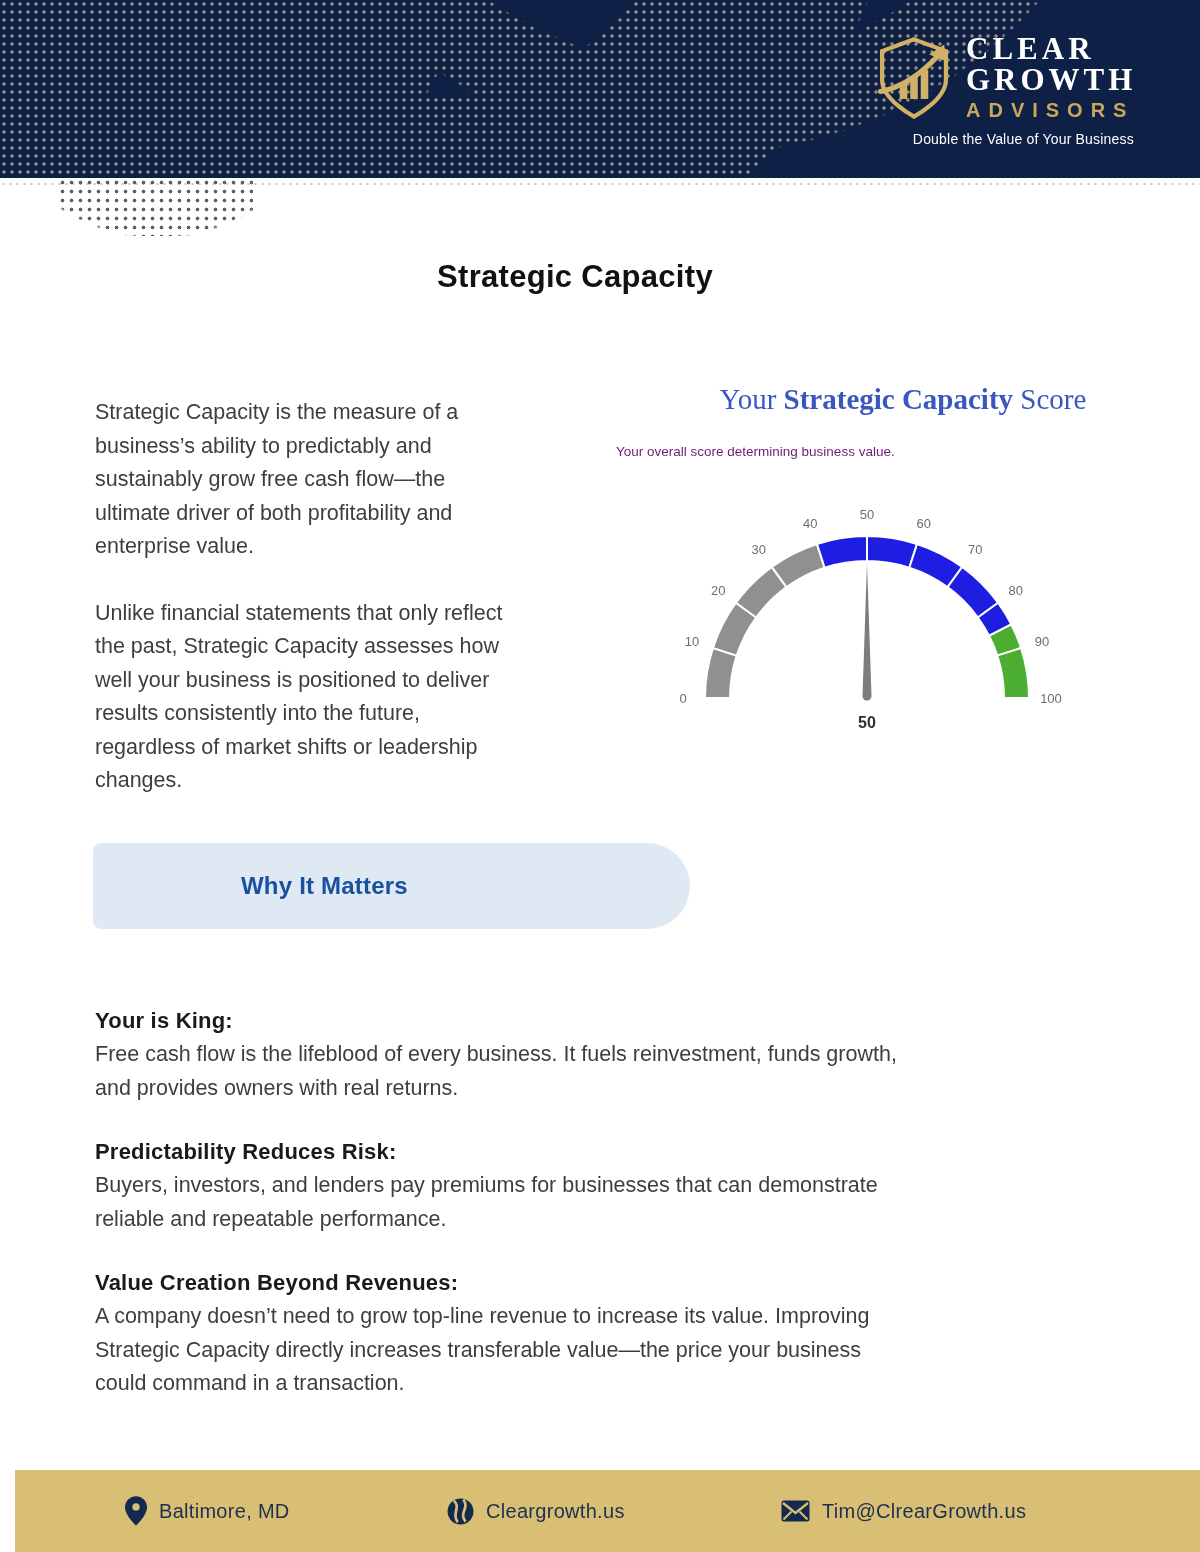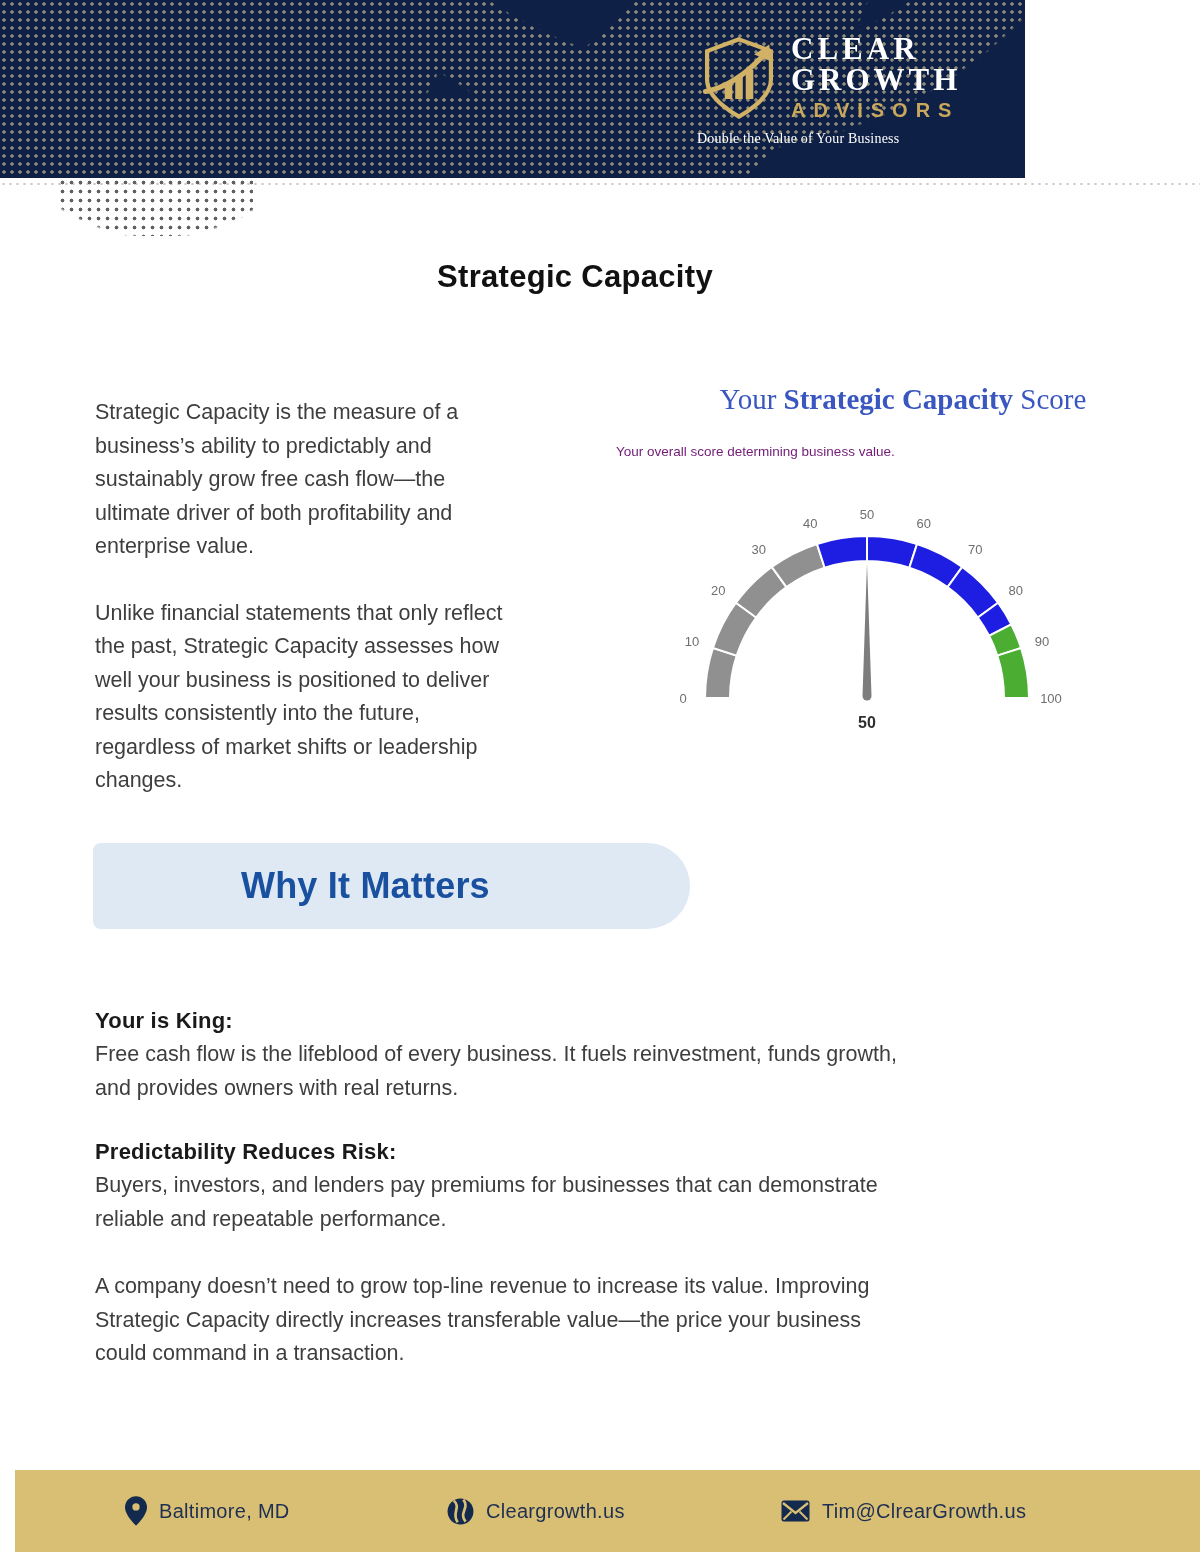--- a/index.html
+++ b/index.html
@@ -1,20 +1,20 @@
 <!DOCTYPE html>
 <html><head>
 <meta charset="utf-8">
 <style>
   html,body{margin:0;padding:0;background:#ffffff;}
   body{font-family:"Liberation Sans",sans-serif;-webkit-font-smoothing:antialiased;}
   .page{position:relative;width:1200px;height:1552px;margin:0 auto;background:#fff;overflow:hidden;}
 
   
-  .header{position:absolute;left:0;top:0;width:1025px;height:178px;background:#0e2045;overflow:hidden;}
+  .header{position:absolute;left:0;top:0;width:1200px;height:178px;background:#0e2045;overflow:hidden;}
   .dots-swirl{position:absolute;inset:0;
     background-image:radial-gradient(circle,rgba(150,145,124,.95) 1.5px,transparent 1.8px);
     background-size:8px 8px;
     -webkit-mask-image:
       radial-gradient(circle at 150px -70px,transparent 58px,#000 60px,#000 320px,transparent 323px),
       radial-gradient(circle at 430px -170px,transparent 266px,#000 268px,#000 468px,transparent 471px),
       radial-gradient(circle at 700px -300px,transparent 366px,#000 368px,#000 452px,transparent 455px),
       radial-gradient(circle at -60px 60px,transparent 98px,#000 100px,#000 262px,transparent 265px);
     mask-image:
       radial-gradient(circle at 150px -70px,transparent 58px,#000 60px,#000 320px,transparent 323px),
@@ -31,21 +31,21 @@
   .dots-line{position:absolute;left:0;top:181px;width:1200px;height:6px;opacity:.45;
     background-image:radial-gradient(circle,rgba(100,100,100,.8) 1px,transparent 1.3px);
     background-size:7px 6px;}
 
   .logo-wrap{position:absolute;top:33px;right:66px;width:262px;}
   .logo-row{display:flex;align-items:center;gap:10px;}
   .logo-shield{width:84px;height:88px;flex:0 0 auto;}
   .brand-text{display:flex;flex-direction:column;}
   .brand-main{font-family:"Liberation Serif",serif;font-weight:bold;color:#ffffff;font-size:31px;line-height:31px;letter-spacing:4px;}
   .brand-adv{color:#c9a85c;font-size:20px;font-weight:bold;letter-spacing:8px;margin-top:4px;}
-  .brand-tagline{color:#ffffff;font-size:14px;margin-top:9px;text-align:left;letter-spacing:.2px;font-family:Liberation Serif, serif;}
+  .brand-tagline{color:#ffffff;font-size:14px;margin-top:9px;text-align:right;letter-spacing:.2px;}
 
   
   .page-title{position:absolute;left:0;top:238px;width:1150px;text-align:center;
     font-size:31px;font-weight:800;color:#111;letter-spacing:.3px;}
 
   
   .prelines{white-space:pre-line;}
   .intro-left{position:absolute;left:95px;top:396px;width:560px;color:#3e3e3e;
     font-size:21.5px;line-height:33.5px;}
   .intro-left p{margin:0 0 33px 0;}
@@ -57,21 +57,21 @@
   .gauge-subtitle{position:absolute;top:61px;left:0;width:100%;text-align:left;transform:translateX(-24px);
     font-size:13.5px;color:#701a75;}
   .gauge-svg{position:absolute;top:57px;left:0;}
   .g-tick{font:13px "Liberation Sans",sans-serif;fill:#6e6e6e;text-anchor:middle;}
   .g-value{font:bold 16px "Liberation Sans",sans-serif;fill:#2f2f2f;text-anchor:middle;}
 
   
   .why-pill{position:absolute;left:93px;top:843px;width:597px;height:86px;background:#dfe9f4;
     border-radius:8px 44px 44px 8px;}
   .why-heading{position:absolute;left:148px;top:0;height:86px;line-height:86px;
-    font-size:36px;font-weight:800;color:#19509f;letter-spacing:.2px;}
+    font-size:24px;font-weight:800;color:#19509f;letter-spacing:.2px;}
 
   
   .points{position:absolute;left:95px;top:1008px;width:1012px;}
   .point{margin-bottom:34px;}
   .point h3{margin:0 0 4px 0;font-size:22px;font-weight:800;color:#1a1a1a;letter-spacing:.2px;}
   .point .body{font-size:21.5px;line-height:33.5px;color:#3e3e3e;}
 
   
   .footer{position:absolute;left:15px;top:1470px;width:1185px;height:82px;background:#d9bf74;}
   .f-item{position:absolute;top:0;height:82px;display:flex;align-items:center;gap:12px;
@@ -167,20 +167,21 @@
       <h3>Your is King:</h3>
       <div class="body prelines">Free cash flow is the lifeblood of every business. It fuels reinvestment, funds growth,
 and provides owners with real returns.</div>
     </div>
     <div class="point">
       <h3>Predictability Reduces Risk:</h3>
       <div class="body prelines">Buyers, investors, and lenders pay premiums for businesses that can demonstrate
 reliable and repeatable performance.</div>
     </div>
     <div class="point">
+      <h3>Value Creation Beyond Revenues:</h3>
       <div class="body prelines">A company doesn’t need to grow top-line revenue to increase its value. Improving
 Strategic Capacity directly increases transferable value—the price your business
 could command in a transaction.</div>
     </div>
   </div>
 
   <div class="footer">
     <div class="f-item f-loc">
       <svg width="22" height="30" viewBox="0 0 24 32">
         <path d="M12 0C5.4 0 0 5.4 0 12c0 9 12 20 12 20s12-11 12-20C24 5.4 18.6 0 12 0z" fill="#13294d"></path>

